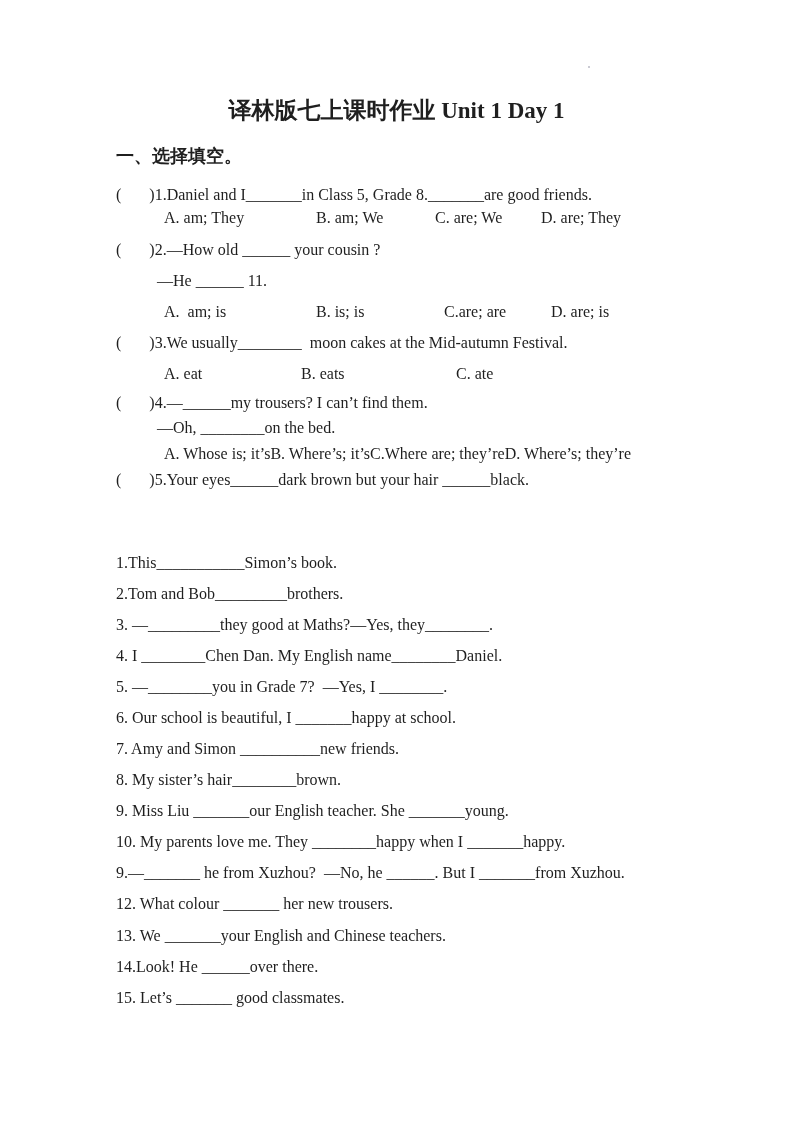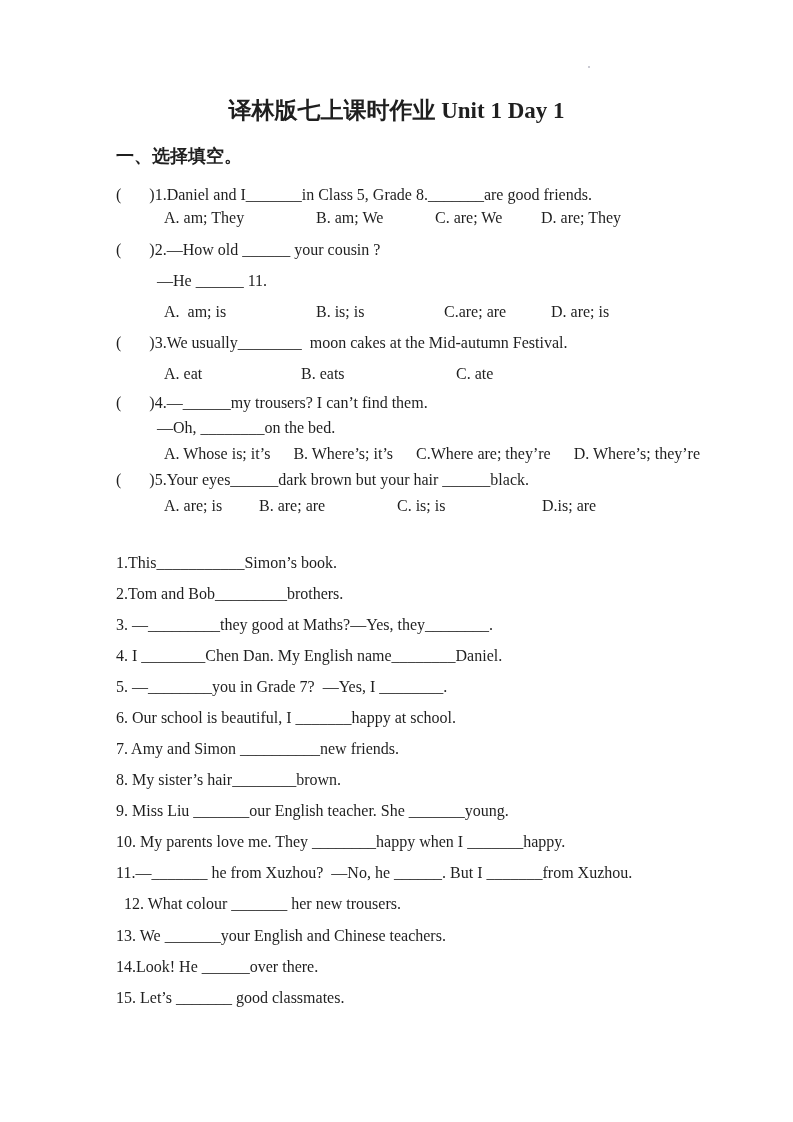--- a/index.html
+++ b/index.html
@@ -45,21 +45,21 @@
   .indent2 { left: 157px; }
   .opts {
     position: absolute;
     left: 164px;
     font-size: 16px;
     line-height: 22px;
     display: flex;
     white-space: pre;
   }
   .opts span { display: inline-block; }
-  .gap9 { gap: 23px; }
+  .gap9 { gap: 0; }
   .speck {
     position: absolute;
     width: 2px;
     height: 2px;
     background: #b9b9c4;
     border-radius: 50%;
   }
 </style>
 </head>
 <body>
@@ -99,37 +99,31 @@
   <div class="line" style="top:392px;">(       )4.—______my trousers? I can’t find them.</div>
   <div class="line indent2" style="top:417px;">—Oh, ________on the bed.</div>
   <div class="opts gap9" style="top:443px;">
     <span>A. Whose is; it’s</span>
     <span>B. Where’s; it’s</span>
     <span>C.Where are; they’re</span>
     <span>D. Where’s; they’re</span>
   </div>
 
   <div class="line" style="top:469px;">(       )5.Your eyes______dark brown but your hair ______black.</div>
-  <div class="opts" style="top:495px;">
-    <span style="width:95px;">A. are; is</span>
-    <span style="width:138px;">B. are; are</span>
-    <span style="width:145px;">C. is; is</span>
-    <span>D.is; are</span>
-  </div>
 
 
   <div class="line" style="top:552px;">1.This___________Simon’s book.</div>
   <div class="line" style="top:583px;">2.Tom and Bob_________brothers.</div>
   <div class="line" style="top:614px;">3. —_________they good at Maths?—Yes, they________.</div>
   <div class="line" style="top:645px;">4. I ________Chen Dan. My English name________Daniel.</div>
   <div class="line" style="top:676px;">5. —________you in Grade 7?  —Yes, I ________.</div>
   <div class="line" style="top:707px;">6. Our school is beautiful, I _______happy at school.</div>
   <div class="line" style="top:738px;">7. Amy and Simon __________new friends.</div>
   <div class="line" style="top:769px;">8. My sister’s hair________brown.</div>
   <div class="line" style="top:800px;">9. Miss Liu _______our English teacher. She _______young.</div>
   <div class="line" style="top:831px;">10. My parents love me. They ________happy when I _______happy.</div>
-  <div class="line" style="top:862px;">11.—_______ he from Xuzhou?  —No, he ______. But I _______from Xuzhou.</div>
-  <div class="line" style="top:893px;margin-left:8px;">12. What colour _______ her new trousers.</div>
+  <div class="line" style="top:862px;">9.—_______ he from Xuzhou?  —No, he ______. But I _______from Xuzhou.</div>
+  <div class="line" style="top:893px;">12. What colour _______ her new trousers.</div>
   <div class="line" style="top:925px;">13. We _______your English and Chinese teachers.</div>
   <div class="line" style="top:956px;">14.Look! He ______over there.</div>
   <div class="line" style="top:987px;">15. Let’s _______ good classmates.</div>
 
 </div>
 
 </body></html>

